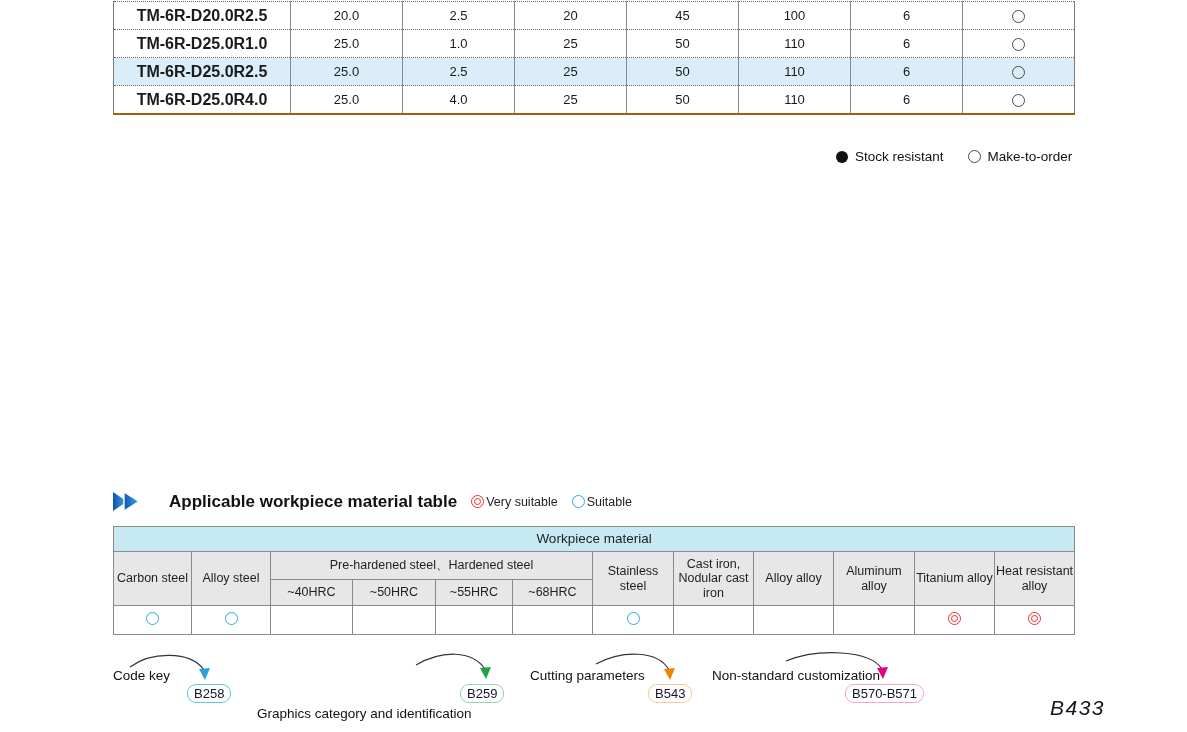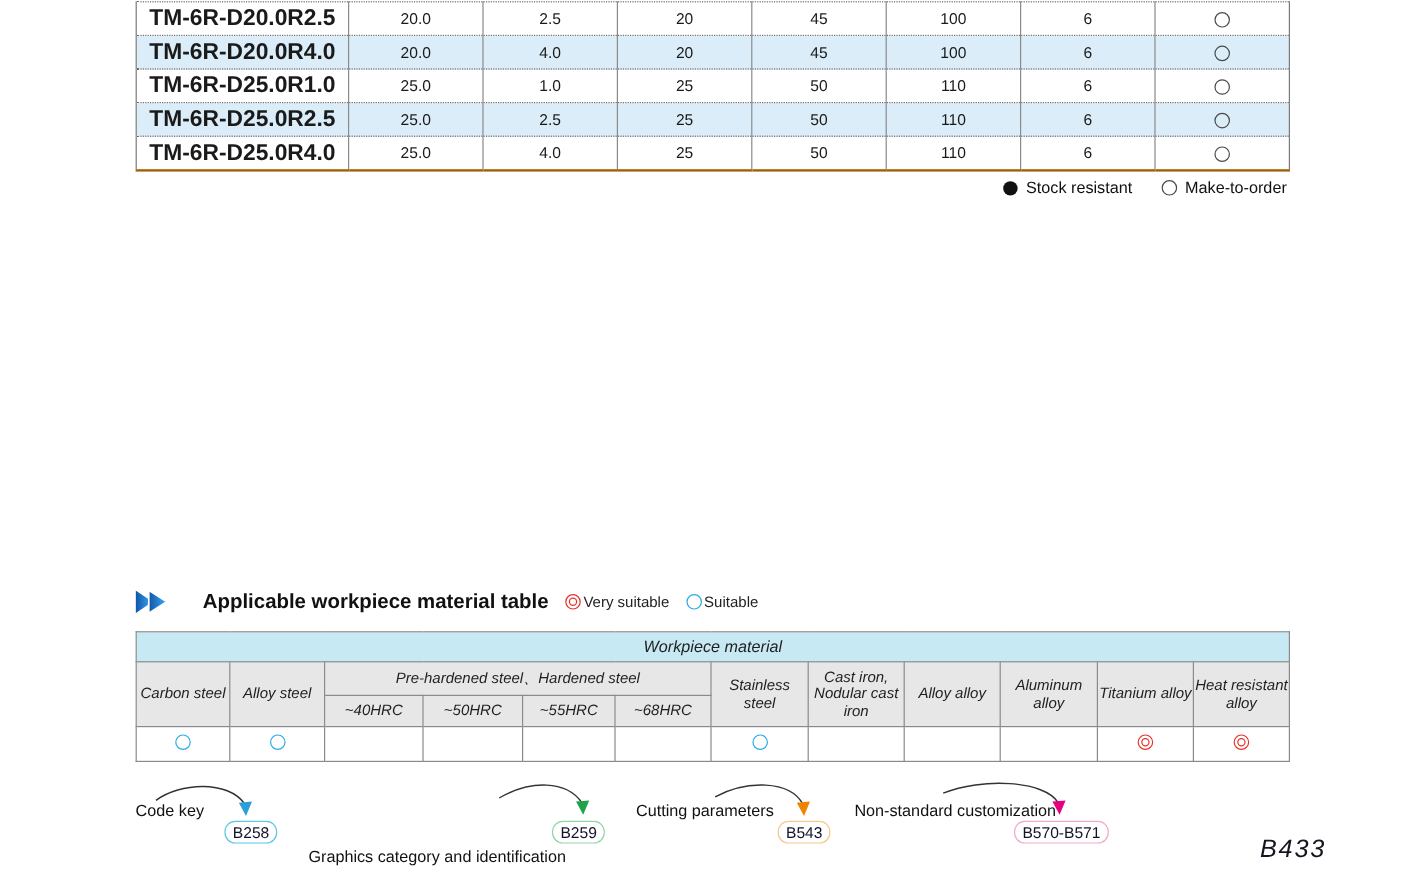--- a/index.html
+++ b/index.html
@@ -4,21 +4,21 @@
 <style>
   html,body{margin:0;padding:0;background:#fff;}
   body{font-family:"Liberation Sans","DejaVu Sans",sans-serif;color:#1a1a1a;}
   #page{position:relative;width:1187px;height:732px;background:#fff;overflow:hidden;}
 
   
   table{border-collapse:collapse;table-layout:fixed;}
   #spec-table{position:absolute;left:113px;top:1px;width:961px;font-size:13px;}
   #spec-table td{border-left:1px solid #8a8a8a;border-top:1px dotted #6b6b6b;
     height:27px;text-align:center;vertical-align:middle;padding:0;color:#1a1a1a;}
-  #spec-table tr td:first-child{font-weight:bold;font-size:19px;}
+  #spec-table tr td:first-child{font-weight:bold;font-size:16px;}
   #spec-table tr:last-child td{border-bottom:2px solid #a16207;}
   #spec-table td:first-child{border-left:1px solid #7a7a7a;}
   #spec-table td:last-child{border-right:1px solid #7a7a7a;}
   #spec-table tr.hl td{background:#daedf8;}
 
   .ring-gray{display:inline-block;width:11px;height:11px;border:1.3px solid #4a4a4a;border-radius:50%;vertical-align:middle;}
   .dot-black{display:inline-block;width:12px;height:12px;background:#111;border-radius:50%;vertical-align:middle;}
 
   #spec-legend{position:absolute;top:149px;left:836px;width:240px;display:flex;align-items:center;
     gap:7px;font-size:13.5px;color:#111;white-space:nowrap;}
@@ -29,21 +29,21 @@
   #sec-title{font-size:17px;font-weight:bold;color:#111;margin-left:26px;}
   .sec-legend{display:flex;align-items:center;margin-left:14px;font-size:12.5px;color:#222;}
   .ring-blue{display:inline-block;width:11px;height:11px;border:1.6px solid #29abe2;border-radius:50%;}
   .ring-red-dbl{display:inline-block;position:relative;width:13px;height:13px;border:1.6px solid #e8312a;border-radius:50%;box-sizing:border-box;}
   .ring-red-dbl::before{content:"";position:absolute;inset:1.8px;border:1.6px solid #e8312a;border-radius:50%;}
   .sec-legend .mk{margin-right:2px;}
 
   
   #mat-table{position:absolute;left:113px;top:526px;width:961px;font-size:12.5px;}
   #mat-table th,#mat-table td{border:1px solid #8a8a8a;padding:0;text-align:center;
-    vertical-align:middle;font-weight:normal;color:#1f1f1f;line-height:1.15;font-style:italic;}
+    vertical-align:middle;font-weight:normal;color:#1f1f1f;line-height:1.15;}
   #mat-table .title-row th{background:#c7e9f3;height:24px;font-size:13.5px;}
   #mat-table .hdr{background:#e7e7e7;}
   #mat-table .r2{height:28px;}
   #mat-table .r3{height:26px;}
   #mat-table .data-row td{height:28px;background:#fff;}
 
   
   .ann-label{position:absolute;font-size:13.5px;color:#111;white-space:nowrap;}
   .badge{position:absolute;height:17px;line-height:17px;padding:0 6px;border:1.6px solid #999;
     border-radius:9px;font-size:13px;color:#14142c;white-space:nowrap;background:#fff;}
@@ -67,30 +67,20 @@
         <col style="width:112px">
         <col style="width:112px">
       <col style="width:112px">
         <col style="width:112px">
     </colgroup>
     <tbody id="spec-rows">
         <tr>
           <td>TM-6R-D20.0R2.5</td>
           <td>20.0</td>
           <td>2.5</td>
-          <td>20</td>
-          <td>45</td>
-          <td>100</td>
-          <td>6</td>
-          <td><span class="ring-gray"></span></td>
-        </tr>
-        <tr class="hl">
-          <td>TM-6R-D20.0R4.0</td>
-          <td>20.0</td>
-          <td>4.0</td>
           <td>20</td>
           <td>45</td>
           <td>100</td>
           <td>6</td>
           <td><span class="ring-gray"></span></td>
         </tr>
         <tr>
           <td>TM-6R-D25.0R1.0</td>
           <td>25.0</td>
           <td>1.0</td>

